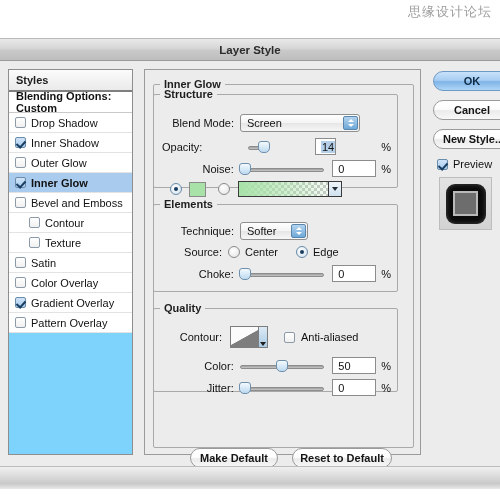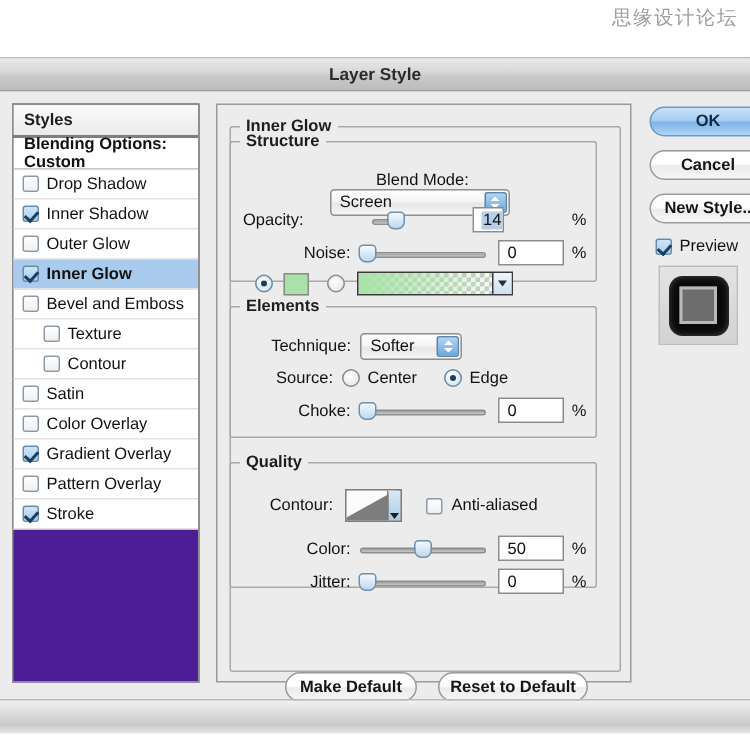--- a/index.html
+++ b/index.html
@@ -35,21 +35,21 @@
 
   .dlg-foot{
     position:absolute;left:0;top:466px;width:500px;height:22px;
     background:linear-gradient(to bottom,#f0f0f0 0%,#dcdcdc 40%,#c9c9c9 75%,#e8e8e8 100%);
     border-top:1px solid #bcbcbc;
   }
 
   
   .styles-panel{
     position:absolute;left:8px;top:8px;width:125px;height:386px;
-    background:#4c1d95;border:1px solid #8e8e8e;box-sizing:border-box;
+    background:#7dd3fc;border:1px solid #8e8e8e;box-sizing:border-box;
   }
   .styles-head{
     height:22px;background:linear-gradient(to bottom,#fbfbfb,#eaeaea);
     border-bottom:2px solid #7f7f7f;display:flex;align-items:center;padding-left:7px;
     box-sizing:border-box;
   }
   .styles-head span{font-size:11px;color:#1d1d1d;font-weight:bold;}
   .blend-row{
     height:21px;display:flex;align-items:center;padding-left:7px;
     border-bottom:1px solid #c9c9c9;box-sizing:border-box;background:#fff;
@@ -257,59 +257,55 @@
             <div class="fx-item selected">
               <span class="cb on"></span>
               <span class="fx-label">Inner Glow</span>
             </div>
             <div class="fx-item">
               <span class="cb"></span>
               <span class="fx-label">Bevel and Emboss</span>
             </div>
             <div class="fx-item indent">
               <span class="cb"></span>
+              <span class="fx-label">Contour</span>
+            </div>
+            <div class="fx-item indent">
+              <span class="cb"></span>
               <span class="fx-label">Texture</span>
-            </div>
-            <div class="fx-item indent">
-              <span class="cb"></span>
-              <span class="fx-label">Contour</span>
             </div>
             <div class="fx-item">
               <span class="cb"></span>
               <span class="fx-label">Satin</span>
             </div>
             <div class="fx-item">
               <span class="cb"></span>
               <span class="fx-label">Color Overlay</span>
             </div>
             <div class="fx-item">
               <span class="cb on"></span>
               <span class="fx-label">Gradient Overlay</span>
             </div>
             <div class="fx-item">
               <span class="cb"></span>
               <span class="fx-label">Pattern Overlay</span>
-            </div>
-            <div class="fx-item">
-              <span class="cb on"></span>
-              <span class="fx-label">Stroke</span>
             </div>
           </div>
       </div>
 
       <div class="settings">
 
         <fieldset class="grp g-inner">
           <legend>Inner Glow</legend>
         </fieldset>
 
         <fieldset class="grp g-structure">
           <legend>Structure</legend>
 
-          <div class="row" style="left:8px;top:14px;width:229px;flex-direction:column;">
+          <div class="row" style="left:8px;top:14px;width:229px;">
             <div class="lbl" style="width:72px;">Blend Mode:</div>
             <div class="sel" style="margin-left:6px;width:120px;">
               <div class="sel-val">Screen</div>
               <div class="arrows">
                   <i class="up"></i>
                   <i class="dn"></i>
                 </div>
             </div>
           </div>
 

